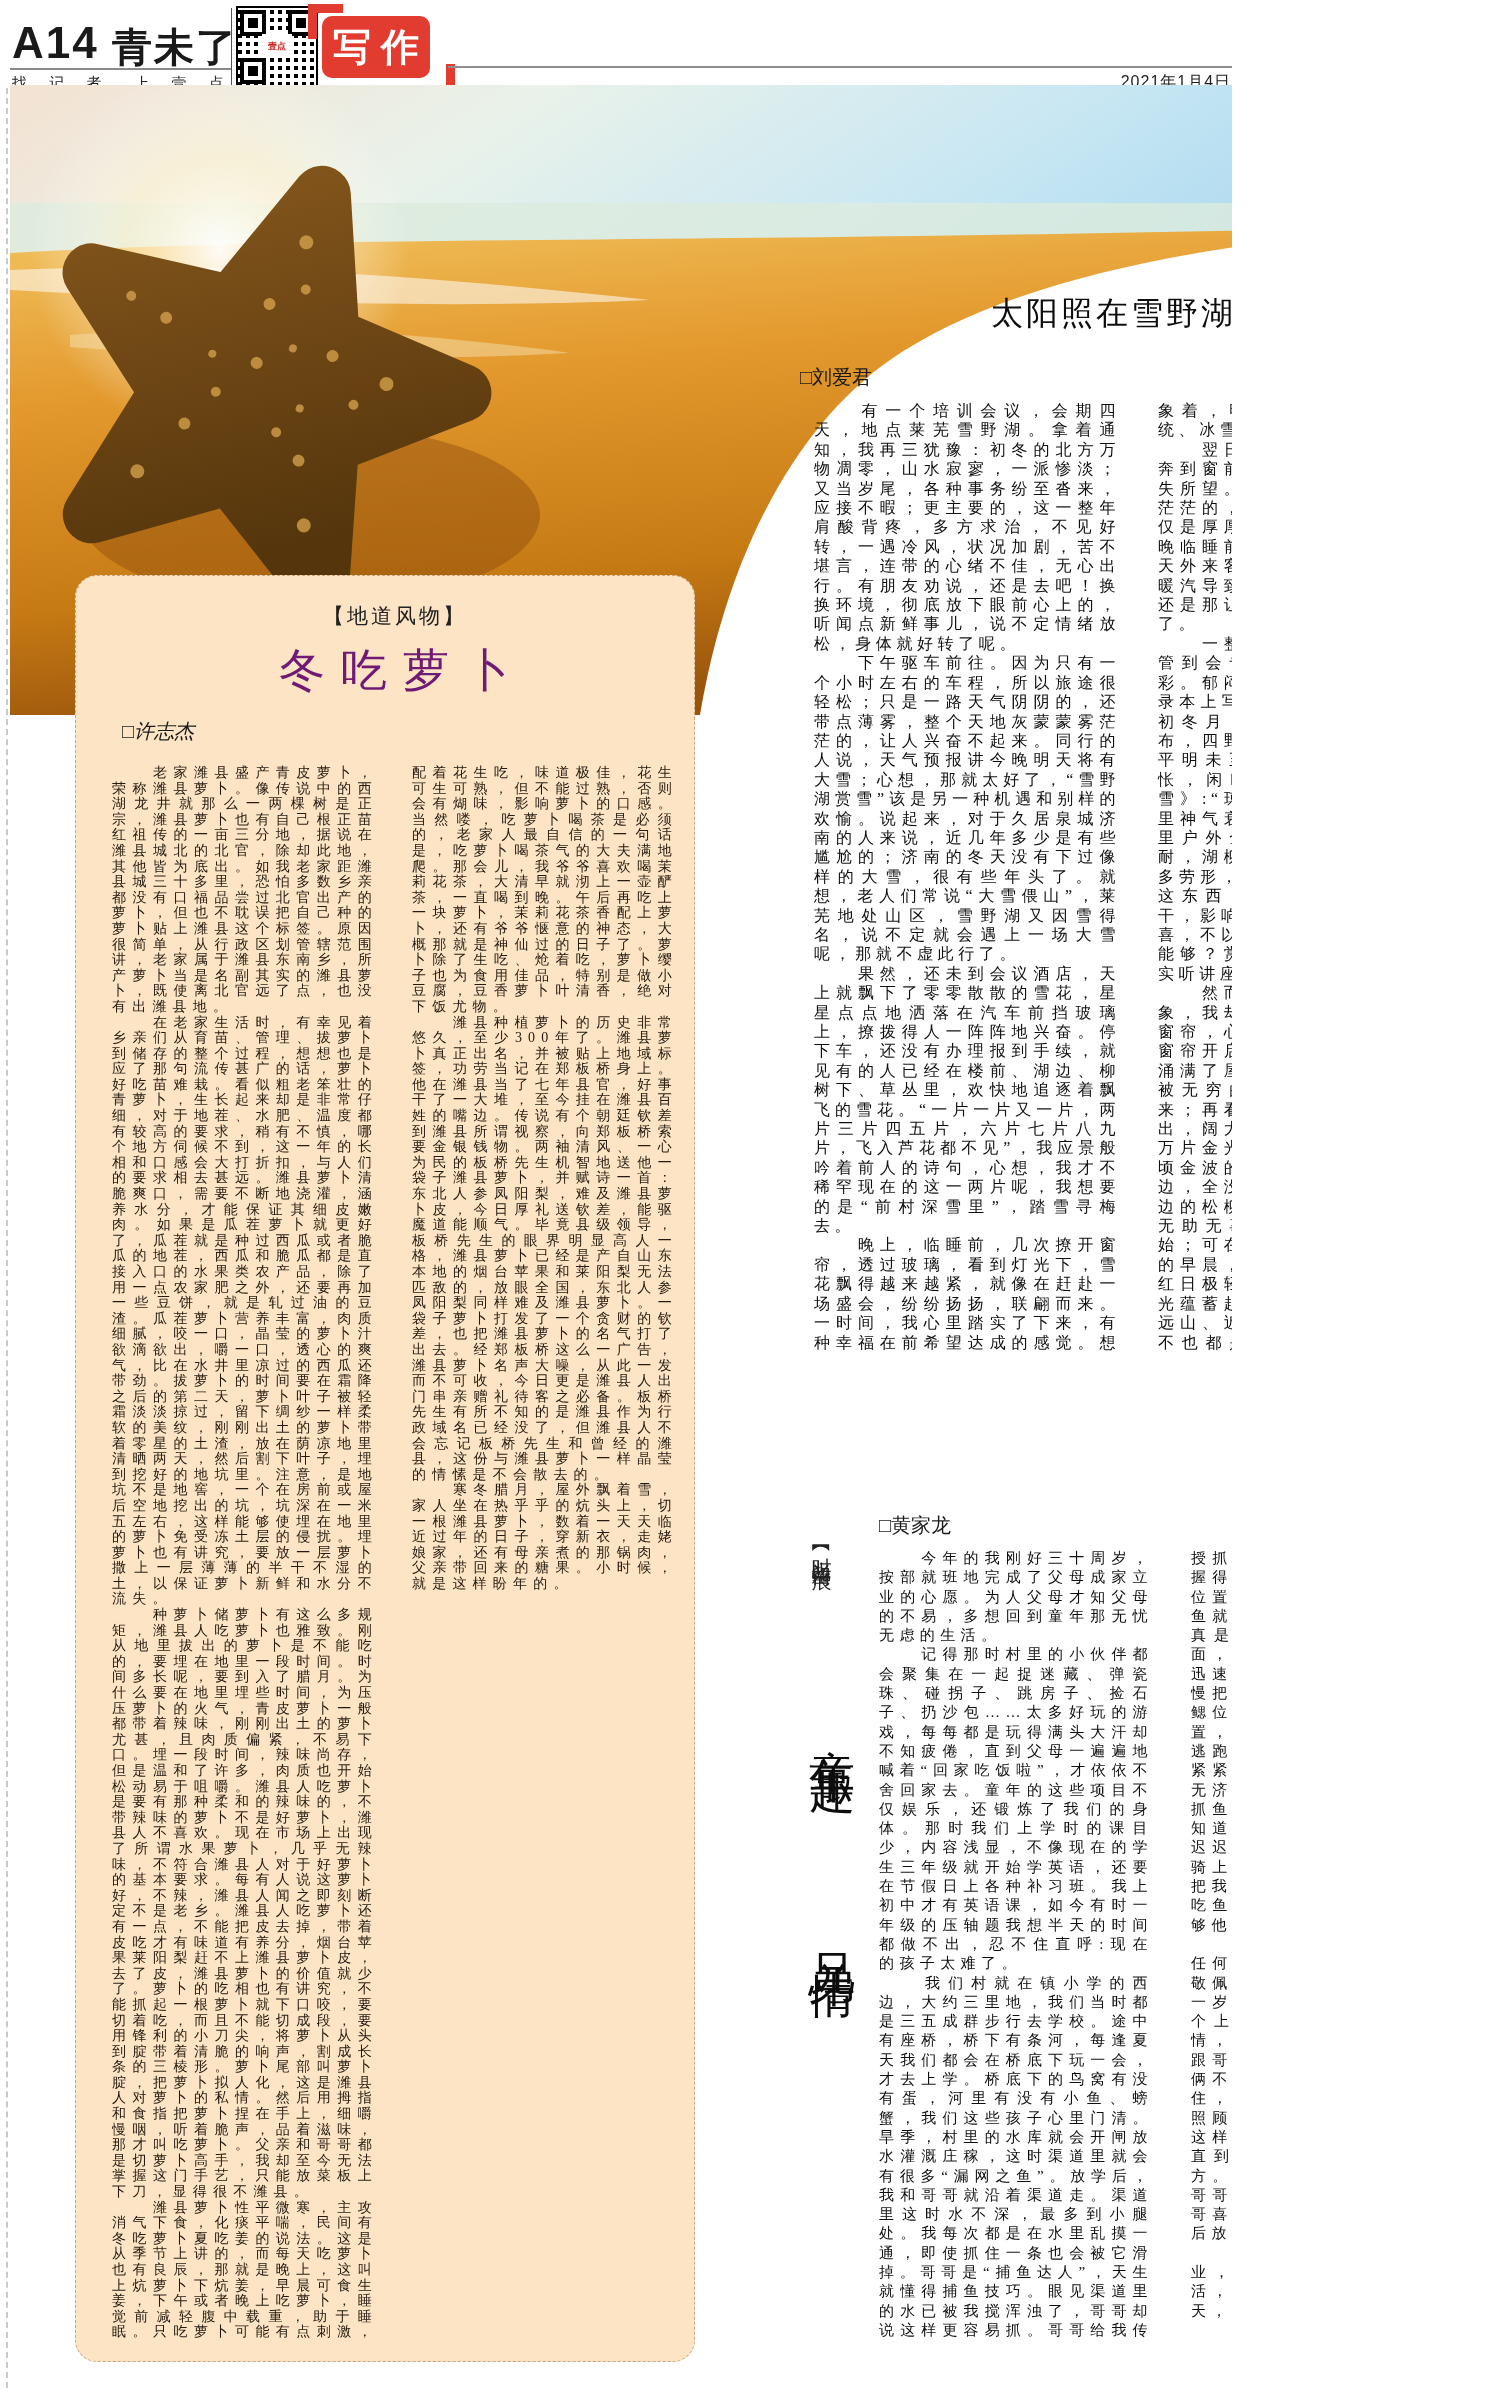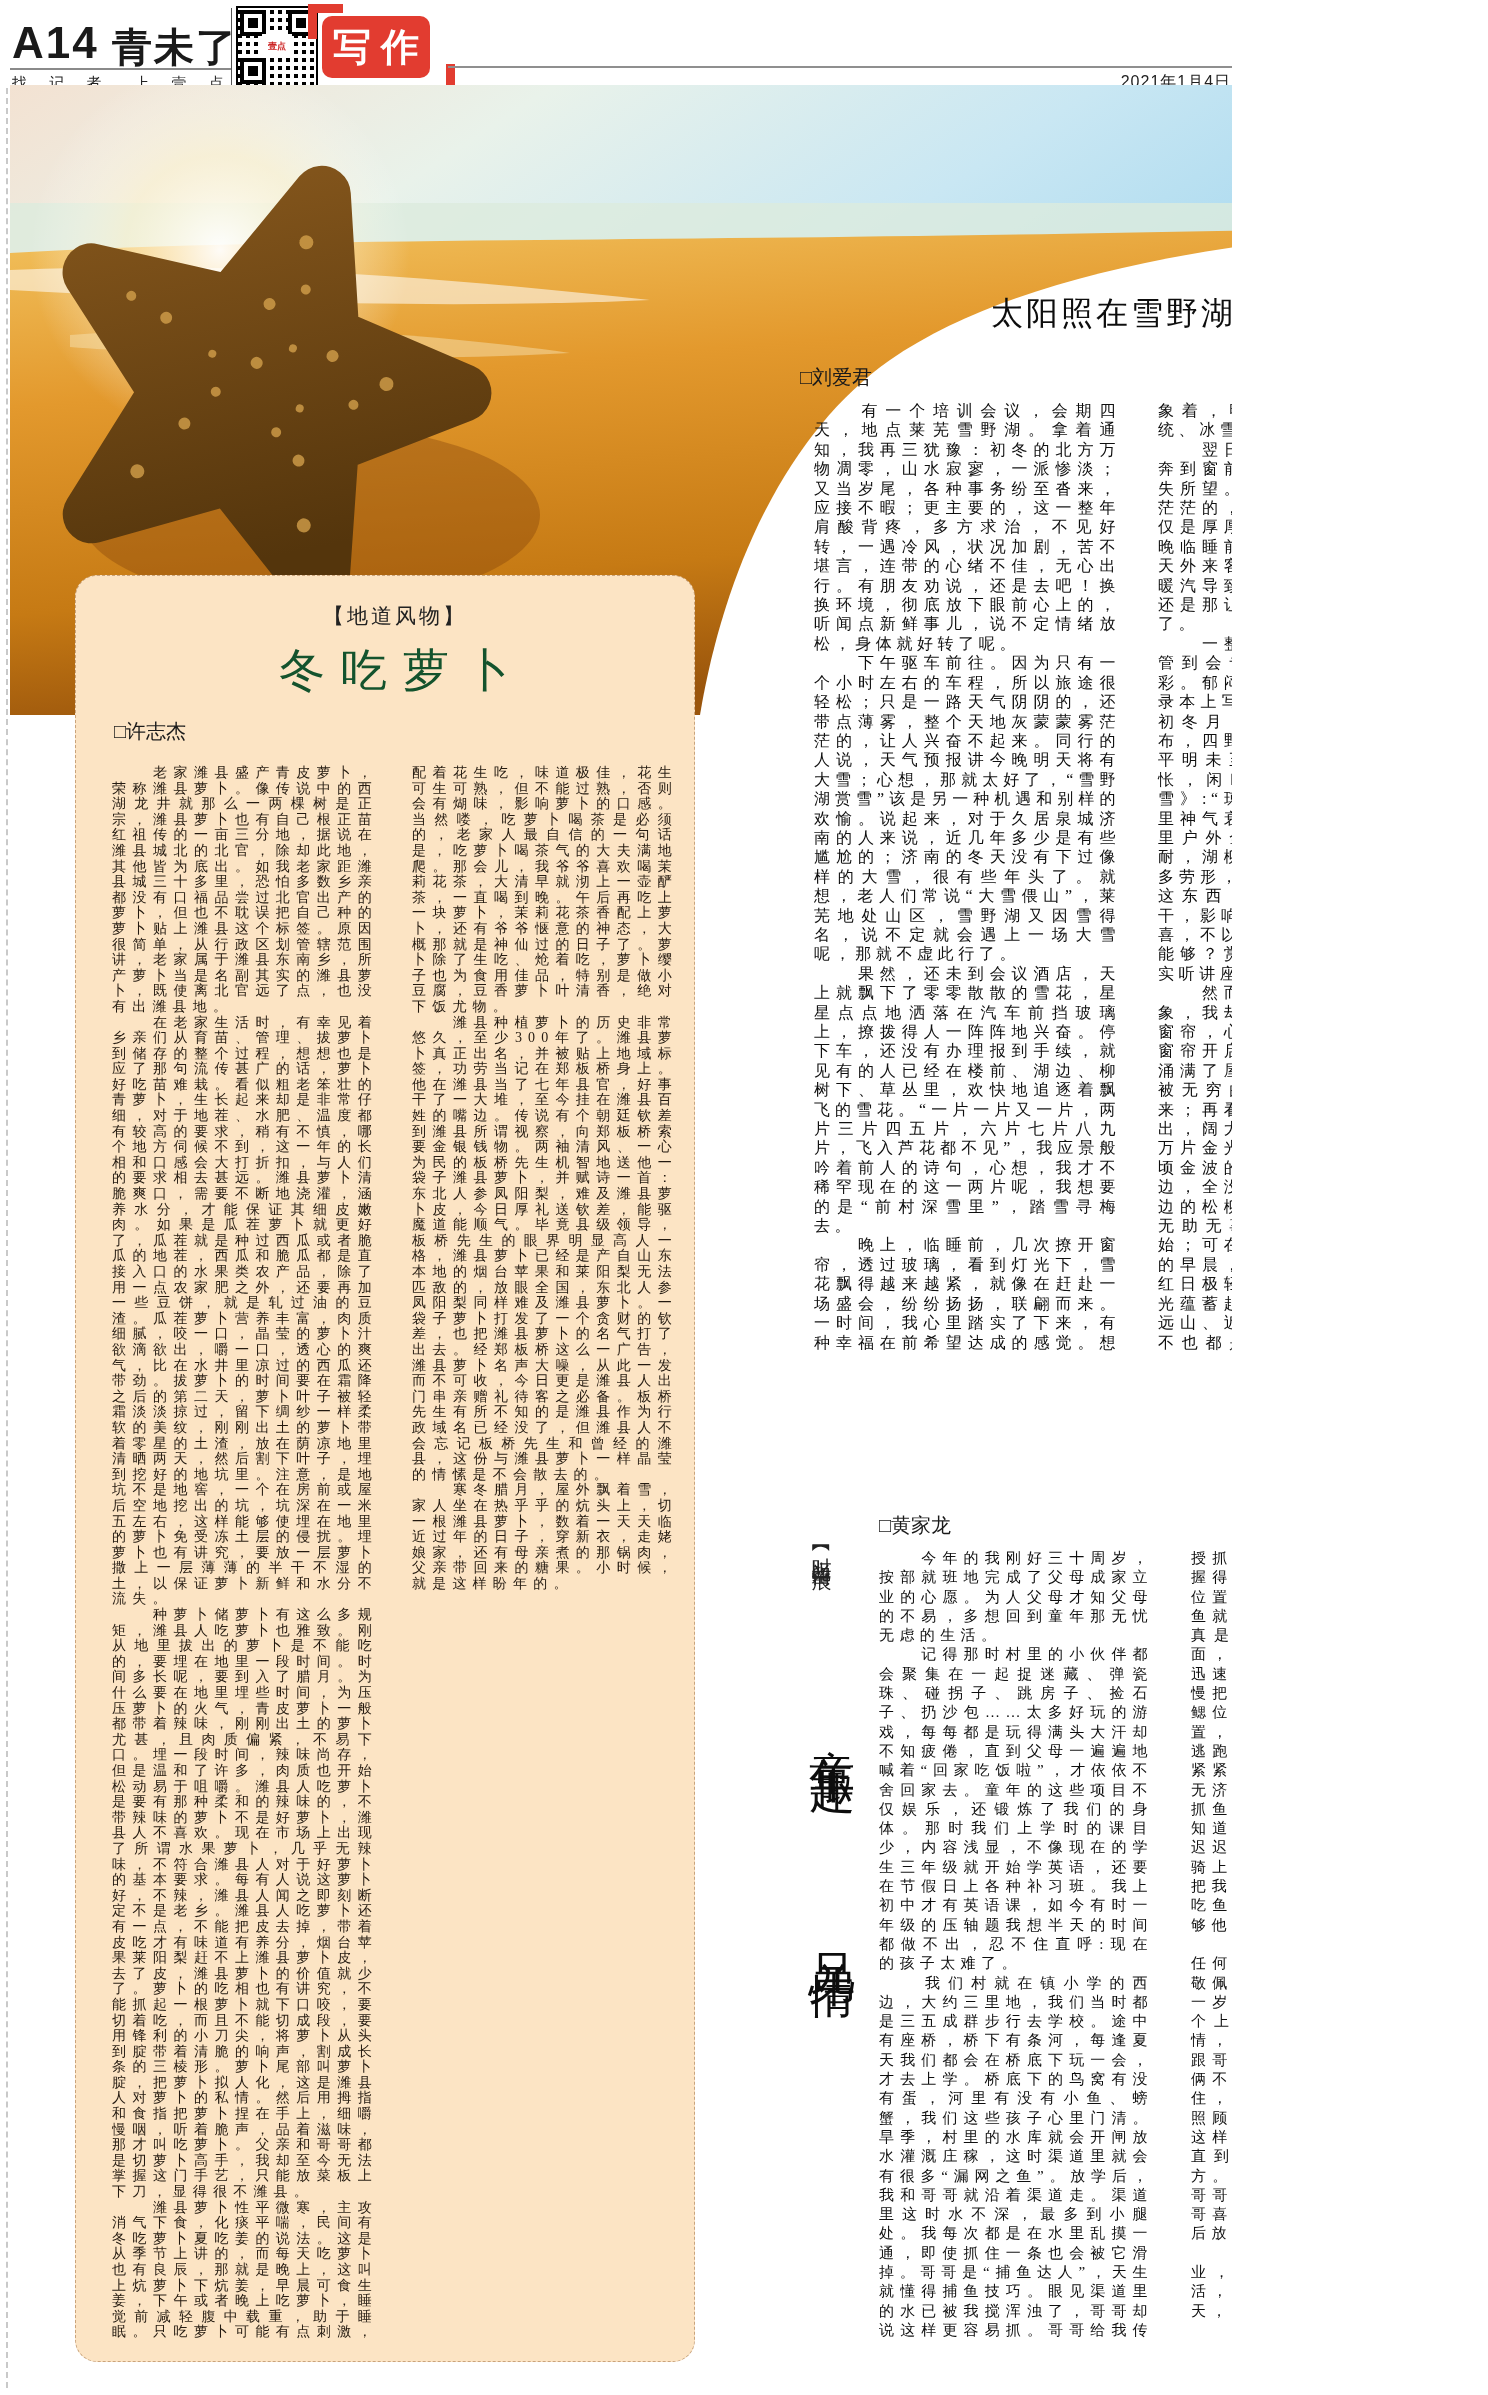--- a/index.html
+++ b/index.html
@@ -44,26 +44,26 @@
   .edge{width:0;border-left:2px dashed #c9c9c9;}
 
   
   #photo{left:10px;top:85px;width:1468px;height:630px;}
 
   
   #panel{left:75px;top:575px;width:620px;height:1787px;background:#fce4c4;border-radius:22px;
          border:1px dashed #caa47c;box-sizing:border-box;padding-left:20px;}
   .label{font-size:21px;color:#222;text-align:center;letter-spacing:3px;}
   #panel .label{margin-top:26px;}
-  #turnip-title{margin-top:10px;text-align:center;font-size:46px;letter-spacing:16px;text-indent:16px;color:#14532d;}
+  #turnip-title{margin-top:10px;text-align:center;font-size:46px;letter-spacing:16px;text-indent:16px;color:#701a75;}
   .byline{font-size:20px;color:#1a1a1a;}
   #turnip-cols{margin:20px 16px 0 16px;height:1586px;column-count:2;column-gap:34px;column-fill:auto;
                overflow:hidden;font-size:14px;line-height:15.6px;letter-spacing:6.2px;
                text-align:justify;white-space:pre-line;color:#241a10;}
-  #turnip-byline{margin:16px 0 0 18px;}
+  #turnip-byline{margin:16px 0 0 26px;font-style:italic;}
 
   
   #lake{left:798px;top:278px;width:666px;}
   #lake-title{margin-top:14px;text-align:center;font-size:32px;letter-spacing:3px;color:#0d0d0d;white-space:nowrap;}
   #lake-byline{margin:28px 0 10px 2px;}
   #lake-cols{height:956px;column-count:2;column-gap:38px;column-fill:auto;overflow:hidden;
              font-size:16px;line-height:19.4px;letter-spacing:4.6px;text-align:justify;
              white-space:pre-line;color:#0f0f0f;margin-left:16px;}
 
   

